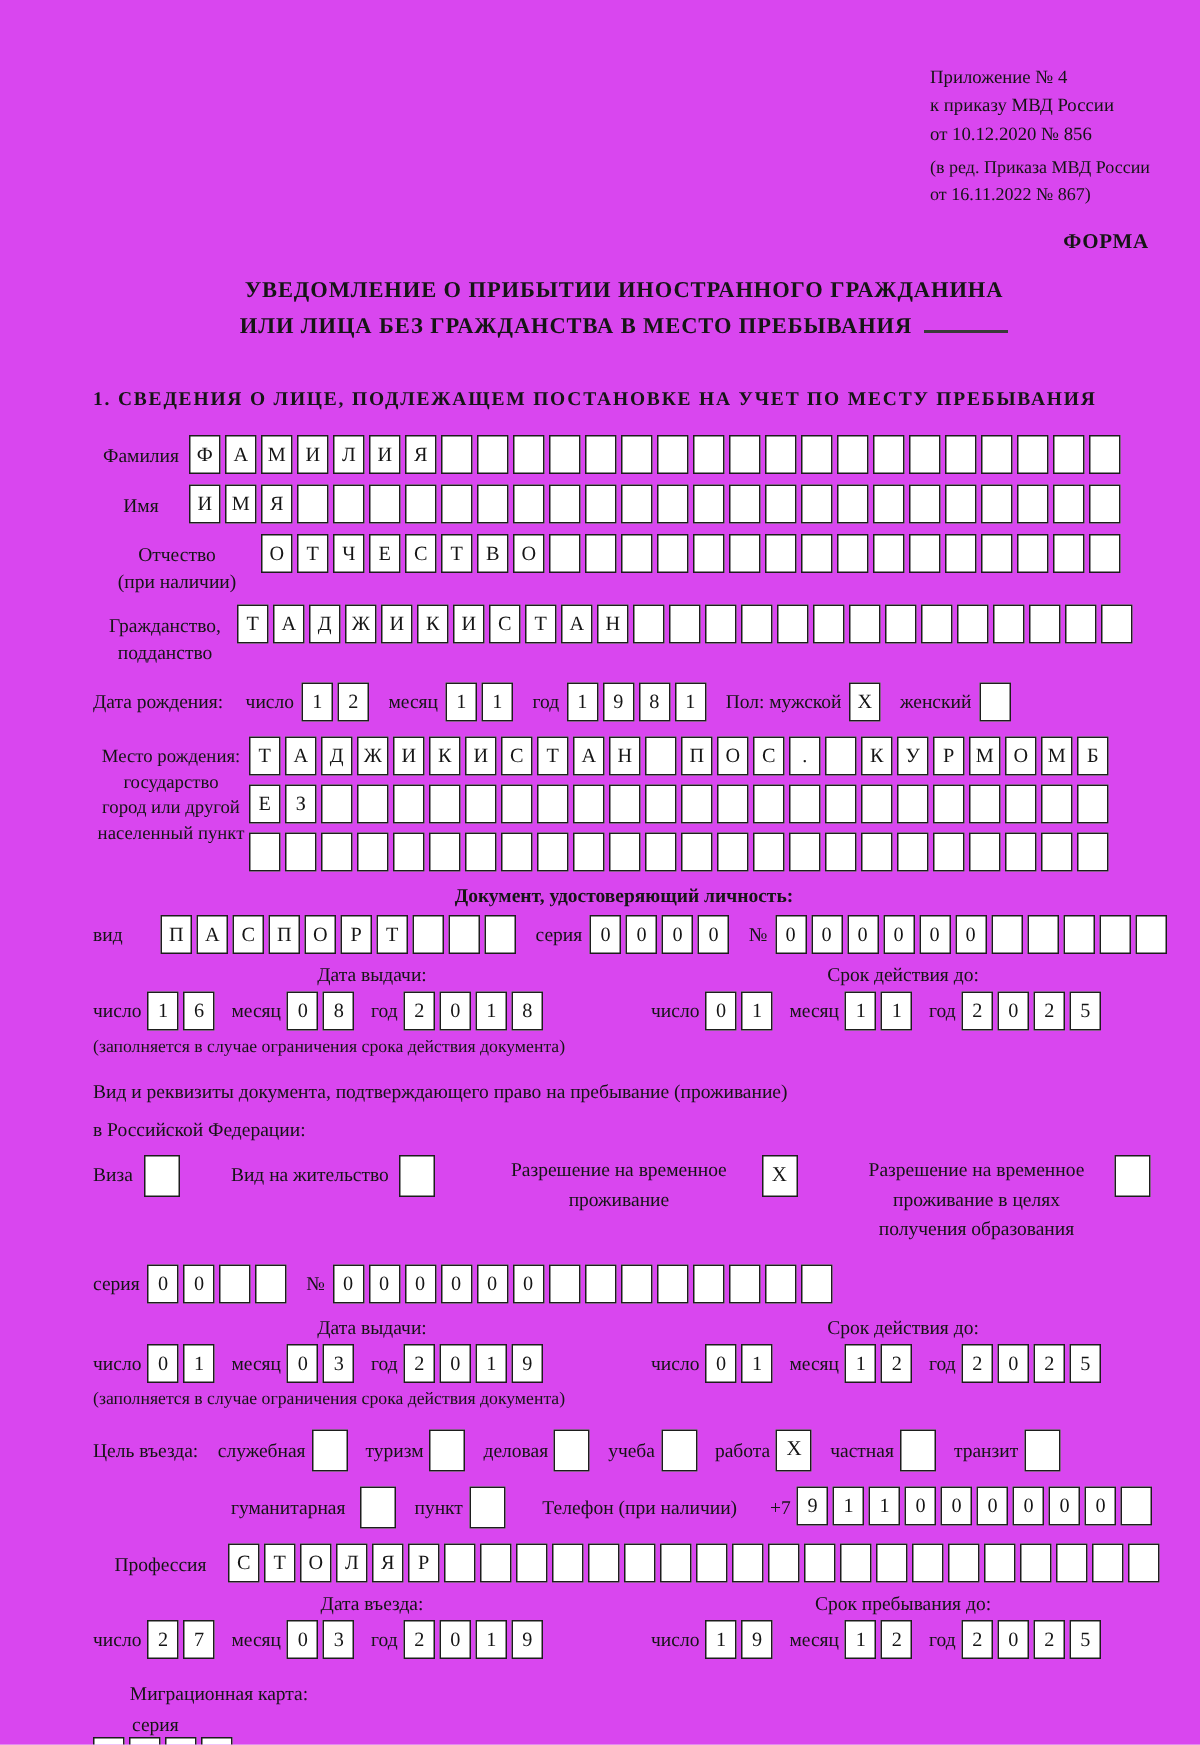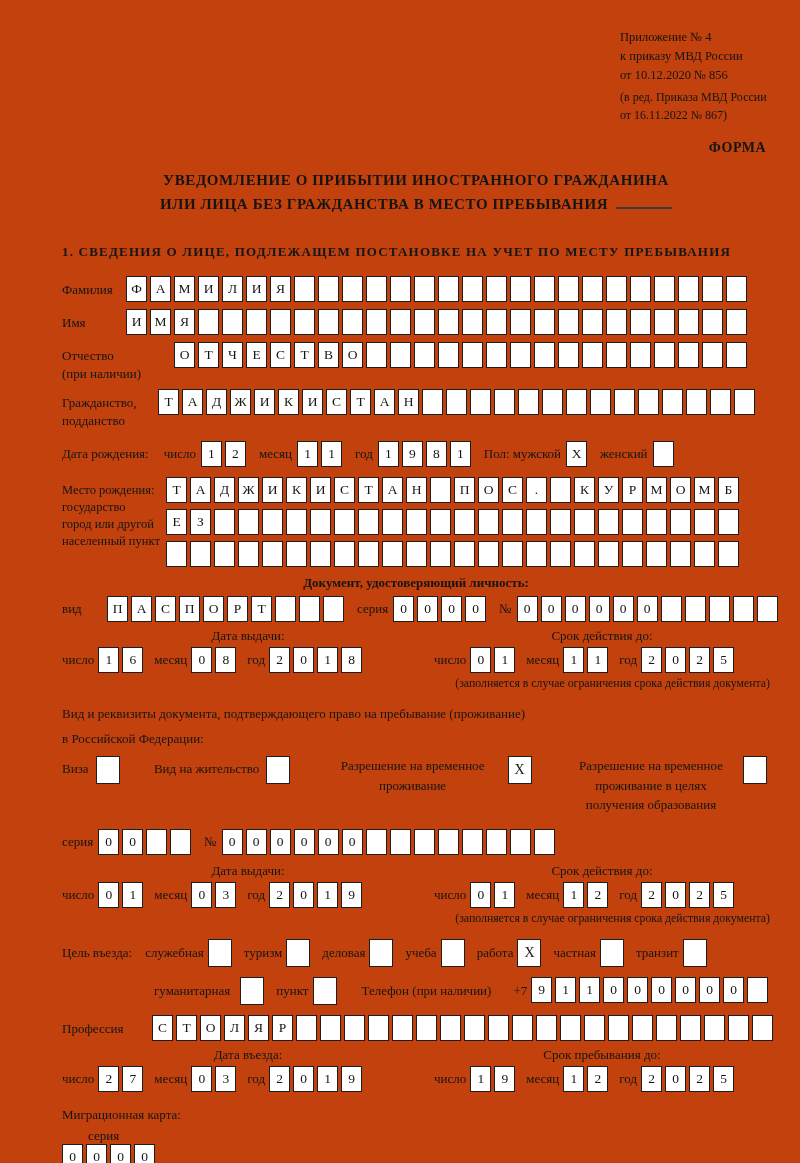--- a/index.html
+++ b/index.html
@@ -1,54 +1,54 @@
 <!DOCTYPE html>
 <html><head>
 <meta charset="utf-8">
 <style>
   html,body{margin:0;padding:0;background:#f6f6f4;}
   body{width:800px;height:1163px;overflow:hidden;color:#151515;
        font-family:"Liberation Serif","DejaVu Serif",serif;}
-  .page{box-sizing:border-box;width:800px;height:1163px;background:#c2410c;
-        padding:28px 30px 0 62px;}
+  .page{box-sizing:border-box;width:800px;height:1163px;background:#d946ef;
+        padding:42px 30px 0 62px;}
   
   .appendix{margin-left:558px;font-size:12.5px;line-height:1.5;}
   .edition{margin-left:558px;font-size:12px;line-height:1.45;margin-top:5px;}
   .forma{text-align:right;padding-right:4px;font-weight:bold;font-size:14px;
          margin-top:16px;letter-spacing:.5px;}
   .title{text-align:center;font-weight:bold;font-size:15px;margin-top:12px;
          line-height:1.6;letter-spacing:.6px;}
   .blank-line{display:inline-block;width:56px;border-bottom:2px solid #3a3a3a;
          height:14px;margin-left:8px;vertical-align:baseline;}
   .section-head{font-weight:bold;font-size:13px;margin-top:28px;letter-spacing:1.2px;
          white-space:nowrap;}
   
   .frow{display:flex;align-items:flex-start;margin-top:7px;}
-  .lbl{font-size:13px;padding-top:5px;flex:none;line-height:1.35;}
+  .lbl{font-size:13px;padding-top:5px;flex:none;line-height:1.35;text-align:center;}
   .w64{width:64px;} .w112{width:112px;} .w96{width:96px;} .w90{width:90px;} .w168{width:168px;} .w104{width:104px;}
   .cells{display:inline-flex;flex-wrap:nowrap;flex:none;}
   .cell{box-sizing:border-box;width:21px;height:26px;border:1.6px solid #1d1d1d;
         margin-right:3px;display:inline-flex;align-items:center;justify-content:center;
         font-size:13.5px;flex:none;background:#fff;}
   .cb .cell{width:24px;height:28px;font-size:14px;}
   .stack > .cells{display:flex;margin-bottom:6px;}
   
   .ilbl{font-size:13px;margin:5px 5px 0 10px;flex:none;}
   .ilbl.first{margin-left:0;}
   
   .center-bold{font-weight:bold;font-size:13px;text-align:center;margin-top:8px;}
   
   .dates{display:flex;margin-top:6px;}
   .dcol-l{width:372px;flex:none;}
   .dcol-r{flex:1;}
   .dhead{font-size:13px;text-align:center;margin-bottom:3px;}
   .dline{display:flex;align-items:flex-start;}
   .dline .ilbl{margin:5px 4px 0 8px;}
   .dline .ilbl.first{margin-left:0;}
-  .restr-note{font-size:11.8px;text-align:right;margin-top:3px;}
+  .restr-note{font-size:11.8px;text-align:left;margin-top:3px;}
   .para{font-size:13px;margin-top:15px;}
   
   .cbrow{display:flex;justify-content:space-between;margin-top:9px;align-items:flex-start;}
   .cbitem{display:flex;align-items:flex-start;}
   .cblabel{font-size:13px;padding-top:5px;margin-right:7px;}
   .cblabel.c2{width:176px;text-align:center;padding-top:0;line-height:1.5;}
   .cblabel.c3{width:170px;text-align:center;padding-top:0;line-height:1.5;}
   
   .purpose{display:flex;align-items:flex-start;margin-top:13px;flex-wrap:nowrap;}
   .purpose .ilbl{margin:6px 4px 0 9px;}

